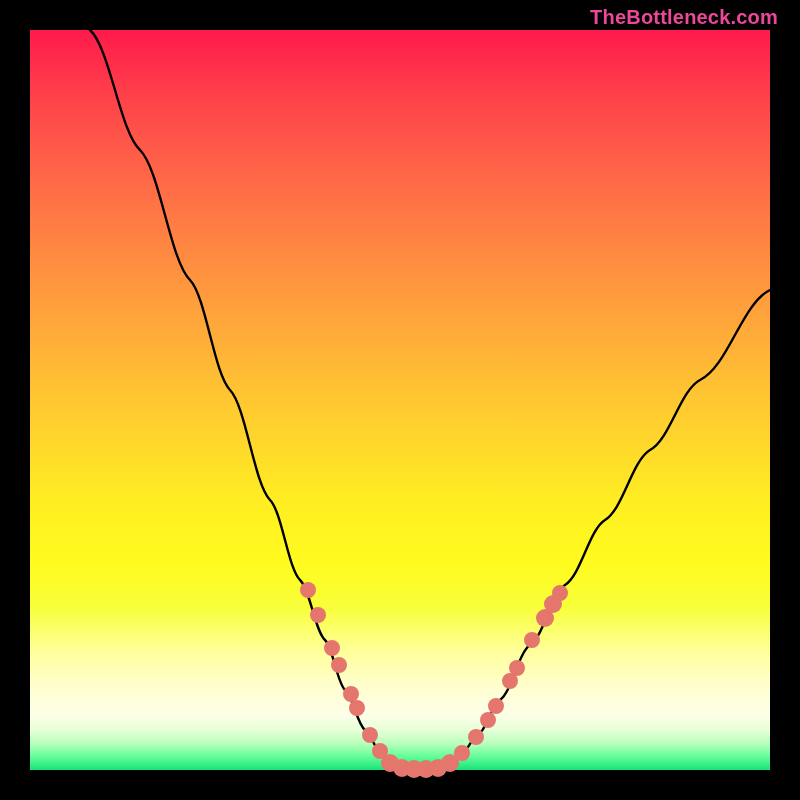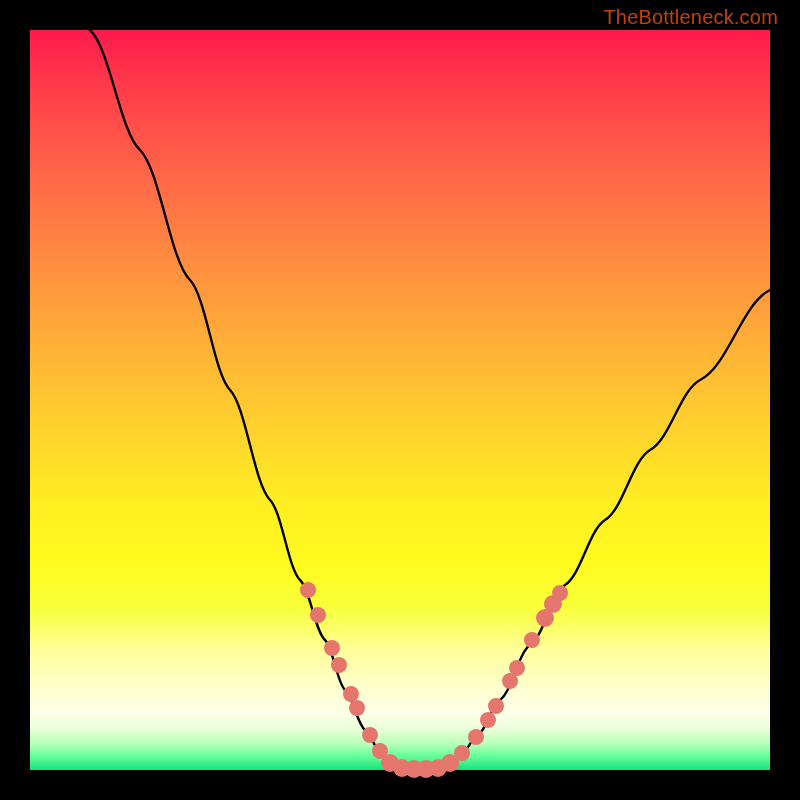--- a/index.html
+++ b/index.html
@@ -41,24 +41,24 @@
       #e8ffd8 94.5%,
       #b6ffba 96.5%,
       #6bff9d 98%,
       #18e37a 100%
     );
   }
   .watermark {
     position: absolute;
     top: 6px;
     right: 22px;
-    color: #c2410c;
+    color: #ec4899;
     font-size: 20px;
     letter-spacing: 0.2px;
-    font-weight: 400;
+    font-weight: 700;
     margin-left: 47px;
   }
   svg.curve {
     position: absolute;
     left: 0;
     top: 0;
     width: 740px;
     height: 740px;
     overflow: visible;
   }

